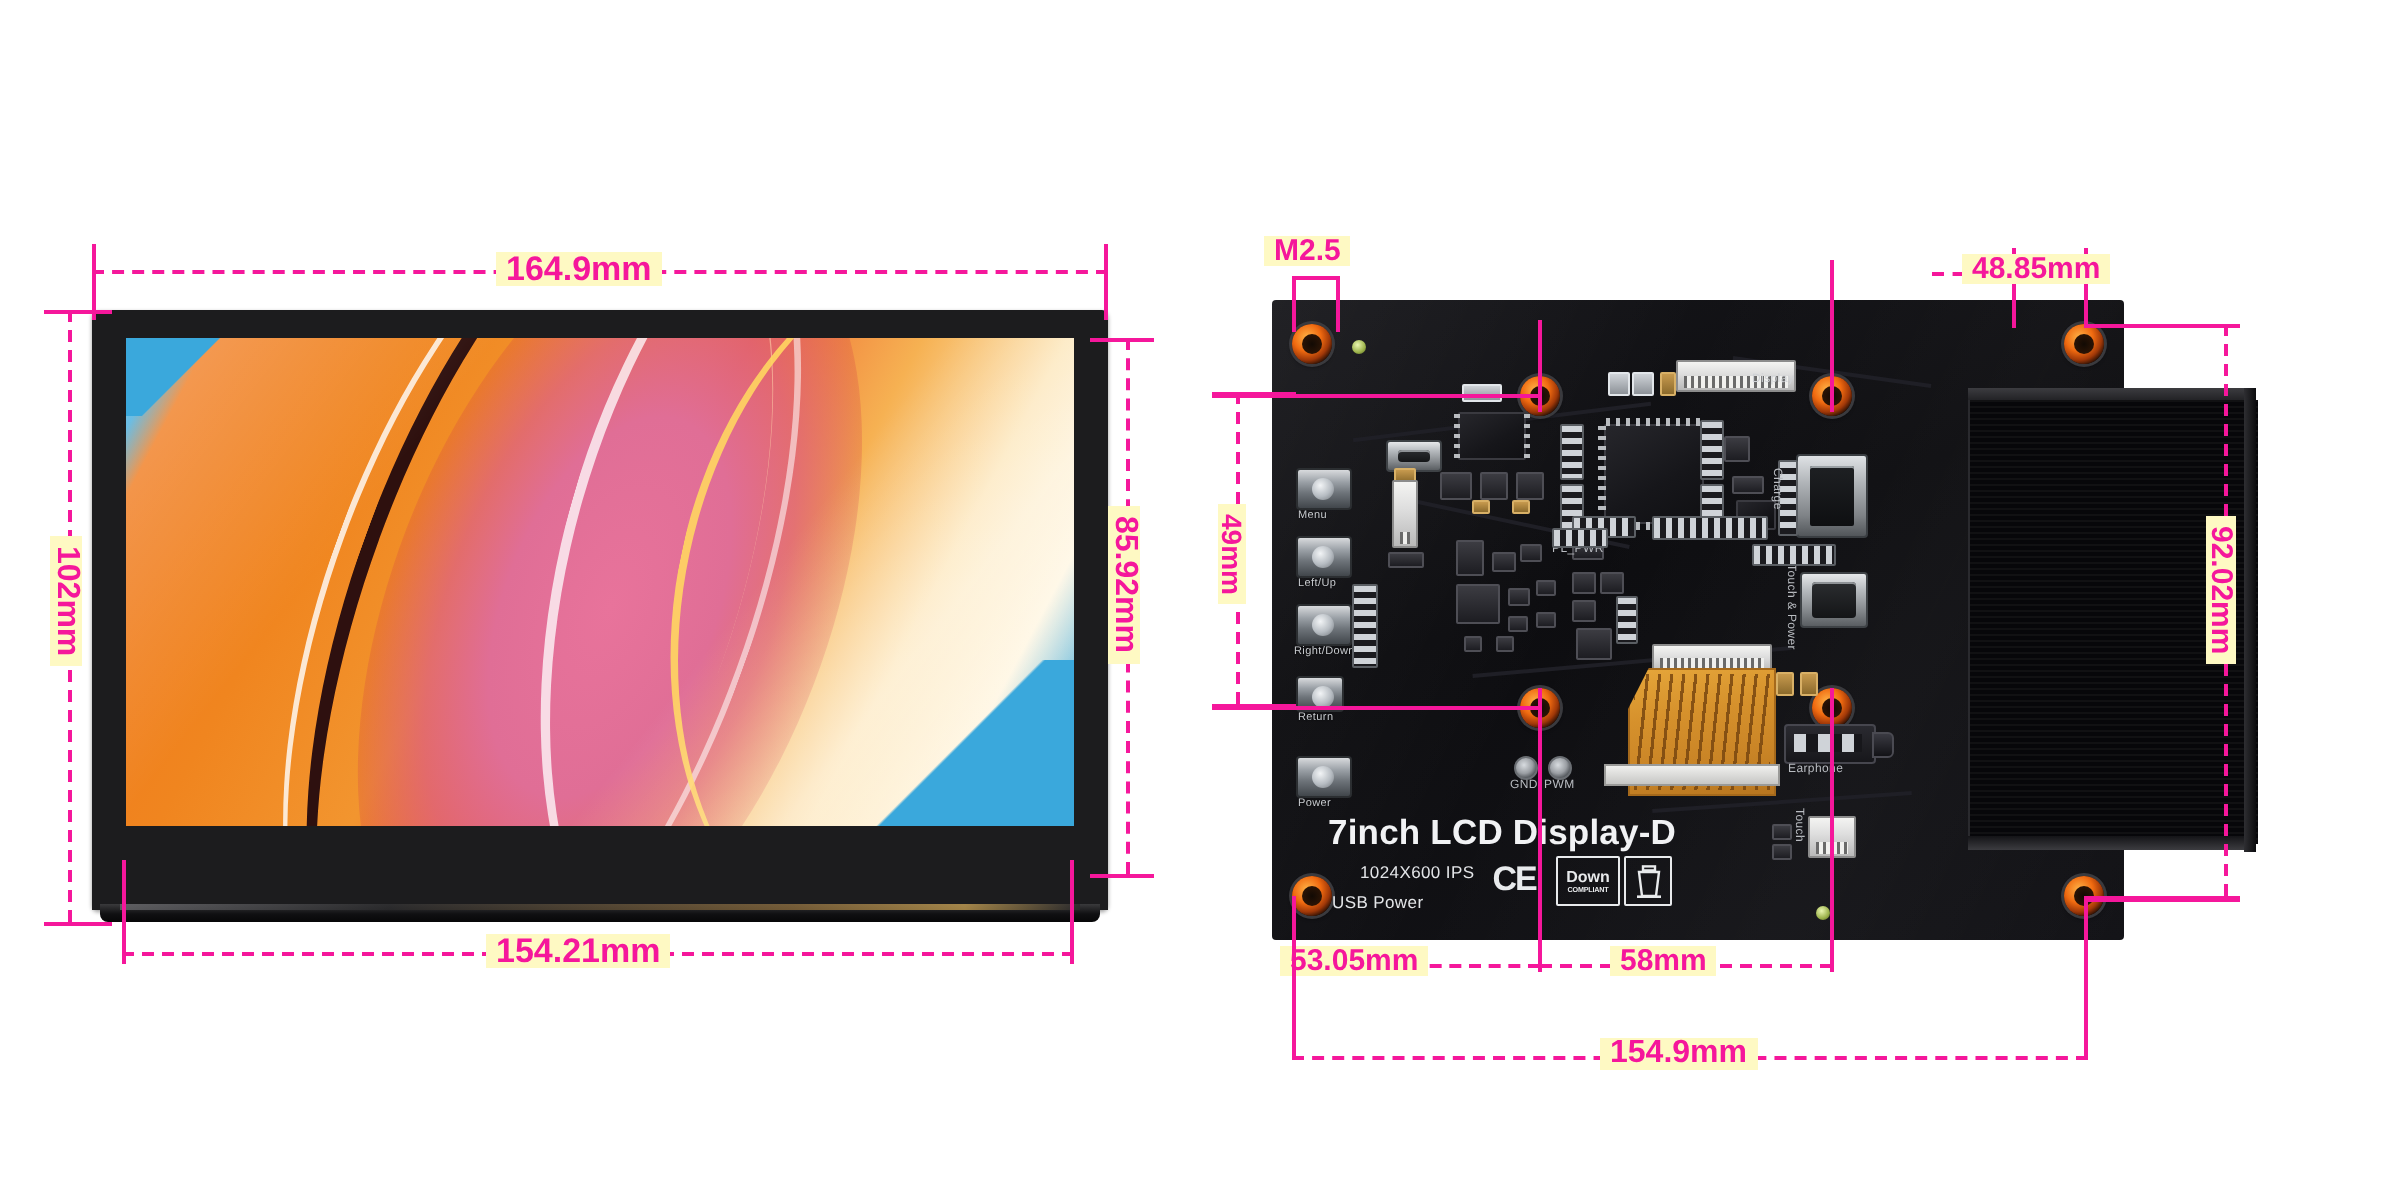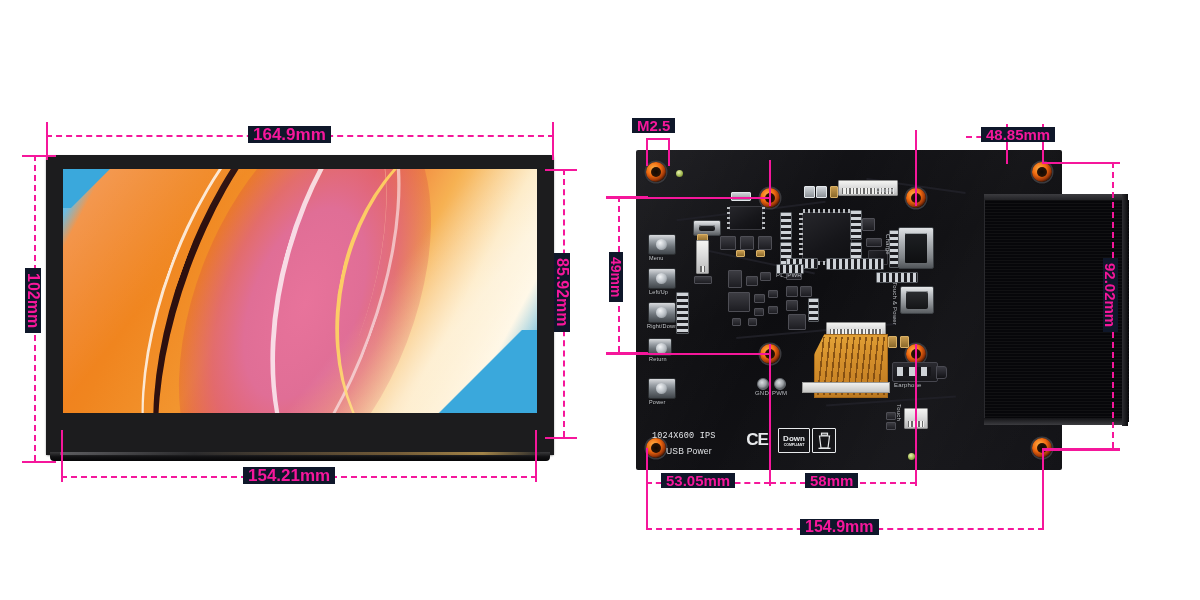--- a/index.html
+++ b/index.html
@@ -13,21 +13,21 @@
   .dim{position:absolute;color:#f5179b;font-weight:bold;pointer-events:none;}
   .dim-h{border-top:2px dashed #f5179b;}
   .dim-v{border-left:2px dashed #f5179b;}
   .ext{position:absolute;background:#f5179b;}
   .ext-v{width:2px;}
   .ext-h{height:2px;}
   .solid-v{position:absolute;width:2px;background:#f5179b;}
   .solid-h{position:absolute;height:2px;background:#f5179b;}
   .dlabel{
     position:absolute;color:#f5179b;font-weight:bold;
-    background:#0f172a;padding:0 5px;white-space:nowrap;line-height:1;
+    background:#fef9c3;padding:0 5px;white-space:nowrap;line-height:1;
   }
   .dlabel.vert{
     writing-mode:vertical-rl;text-orientation:mixed;padding:5px 0;
   }
 
   
   #front-view{position:absolute;left:46px;top:155px;width:508px;height:300px;}
   .monitor-body{
     position:absolute;inset:0;background:#1c1c1e;border-radius:3px;
     box-shadow:0 1px 2px rgba(0,0,0,.4);
@@ -438,21 +438,22 @@
 
       <div class="earphone" style="left:256px;top:212px;width:44px;height:18px;"></div>
       <div class="earphone-jack" style="left:300px;top:216px;width:9px;height:11px;"></div>
       <div class="silk" style="left:258px;top:232px;">Earphone</div>
 
       <div class="ffc" style="left:268px;top:258px;width:22px;height:19px;"></div>
       <div class="silk vert" style="left:260px;top:254px;">Touch</div>
       <div class="smd" style="left:250px;top:262px;width:8px;height:6px;"></div>
       <div class="smd" style="left:250px;top:272px;width:8px;height:6px;"></div>
 
-      <div class="pcb-sub" style="left:16px;top:281px;font-family:Liberation Mono, monospace;">1024X600 IPS</div>
+      <div class="pcb-title" style="left:28px;top:256px;">7inch LCD Display-D</div>
+      <div class="pcb-sub" style="left:44px;top:281px;">1024X600 IPS</div>
       <div class="pcb-sub" style="left:30px;top:296px;">USB Power</div>
 
       <div class="mark ce" style="left:104px;top:280px;width:34px;height:20px;">CE</div>
       <div class="mark" style="left:142px;top:278px;width:30px;height:23px;flex-direction:column;">
         <span class="rohs-t">Down</span>
         <span class="rohs-b">COMPLIANT</span>
       </div>
       <div class="mark" style="left:176px;top:278px;width:22px;height:23px;">
         <svg width="13" height="17" viewBox="0 0 13 17">
           <path d="M1.5 4 H11.5 L10 16 H3 Z" fill="none" stroke="#e8eaec" stroke-width="1.2"></path>
@@ -494,21 +495,21 @@
   <div class="lead" style="left:1042px;top:449px;width:78px;height:2px;"></div>
 
   <div class="lead" style="left:646px;top:448px;width:2px;height:80px;"></div>
   <div class="lead" style="left:769px;top:344px;width:2px;height:142px;"></div>
   <div class="lead" style="left:915px;top:344px;width:2px;height:142px;"></div>
   <div class="lead" style="left:1042px;top:448px;width:2px;height:80px;"></div>
   <div class="lead" style="left:769px;top:160px;width:2px;height:46px;"></div>
   <div class="lead" style="left:915px;top:130px;width:2px;height:76px;"></div>
 
   <div class="dim dim-h" style="left:646px;top:482px;width:124px;"></div>
-  <div class="dlabel" style="left:661px;top:473px;font-size:15px;">53.05mm</div>
+  <div class="dlabel" style="left:640px;top:473px;font-size:15px;">53.05mm</div>
 
   <div class="dim dim-h" style="left:770px;top:482px;width:146px;"></div>
   <div class="dlabel" style="left:805px;top:473px;font-size:15px;">58mm</div>
 
   <div class="dim dim-h" style="left:646px;top:528px;width:398px;"></div>
   <div class="dlabel" style="left:800px;top:519px;font-size:16px;">154.9mm</div>
 
 </div>
 
 </body></html>

